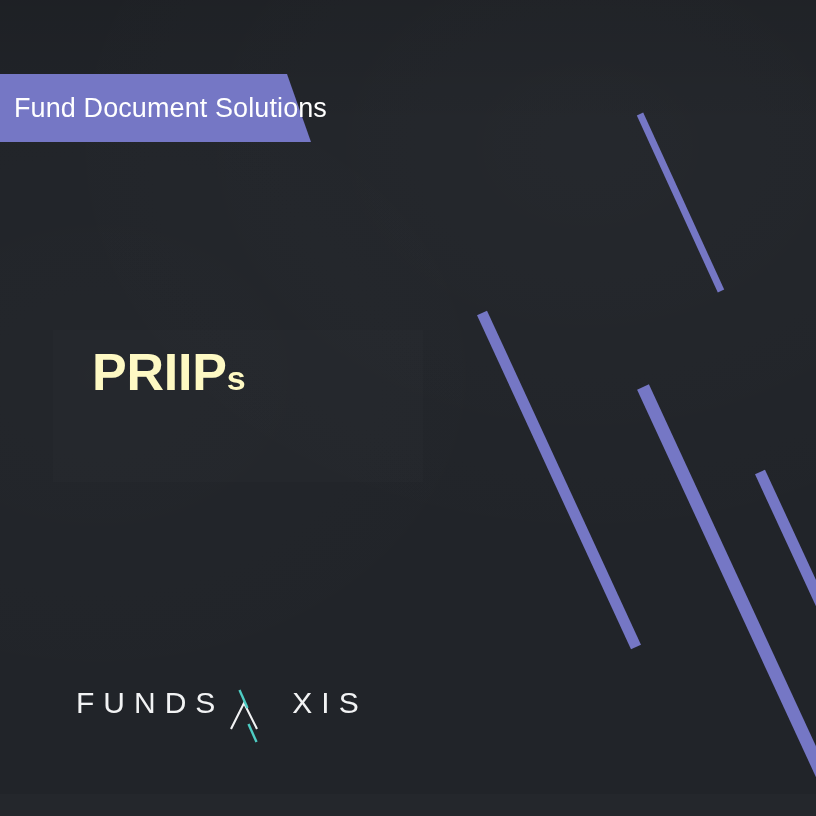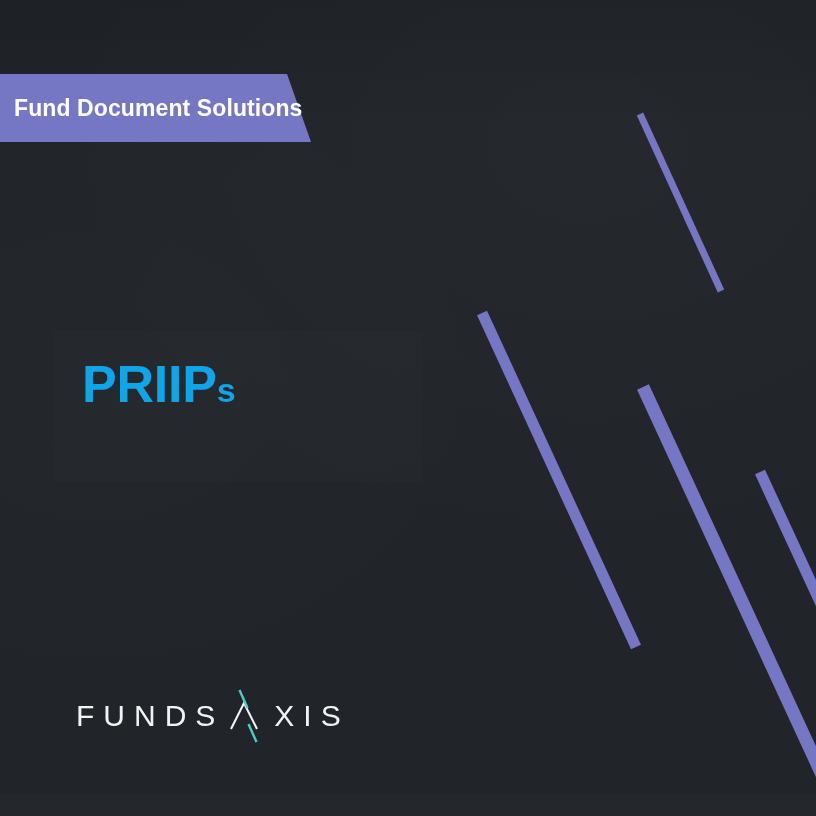--- a/index.html
+++ b/index.html
@@ -72,71 +72,71 @@
     height: 68px;
   }
   .banner-label {
     position: absolute;
     left: 14px;
     top: 0;
     height: 68px;
     display: flex;
     align-items: center;
     color: #ffffff;
-    font-size: 23px;
-    font-weight: 700;
+    font-size: 27px;
+    font-weight: 400;
     letter-spacing: 0.1px;
     white-space: nowrap;
   }
 
   
   .title {
     position: absolute;
-    left: 82px;
+    left: 92px;
     top: 344px;
-    color: #0ea5e9;
+    color: #fef9c3;
     font-size: 52px;
     font-weight: 700;
-    line-height: 81px;
+    line-height: 56px;
     letter-spacing: -0.2px;
     white-space: nowrap;
   }
   .title .line { display: block; }
   .title .suffix {
     font-size: 34px;
     font-weight: 700;
     letter-spacing: -0.2px;
   }
 
   
   .logo {
     position: absolute;
     left: 76px;
     top: 688px;
     height: 56px;
     display: flex;
-    align-items: center;
+    align-items: flex-start;
   }
   .logo-word {
     color: #f2f3f4;
     font-size: 30px;
     font-weight: 300;
     letter-spacing: 9px;
     line-height: 1;
     white-space: nowrap;
   }
   .logo-mark {
     position: relative;
     width: 46px;
     height: 56px;
     margin-left: 2px;
     margin-right: 1px;
   }
   .logo-mark svg { position: absolute; inset: 0; }
-  .logo-word.trailing { margin-left: 1px; }
+  .logo-word.trailing { margin-left: 19px; }
 </style>
 </head>
 <body>
 
 <div class="cover">
 
   <div class="bg-tone"></div>
   <div class="bg-panel"></div>
   <div class="bg-bottom-band"></div>
 

